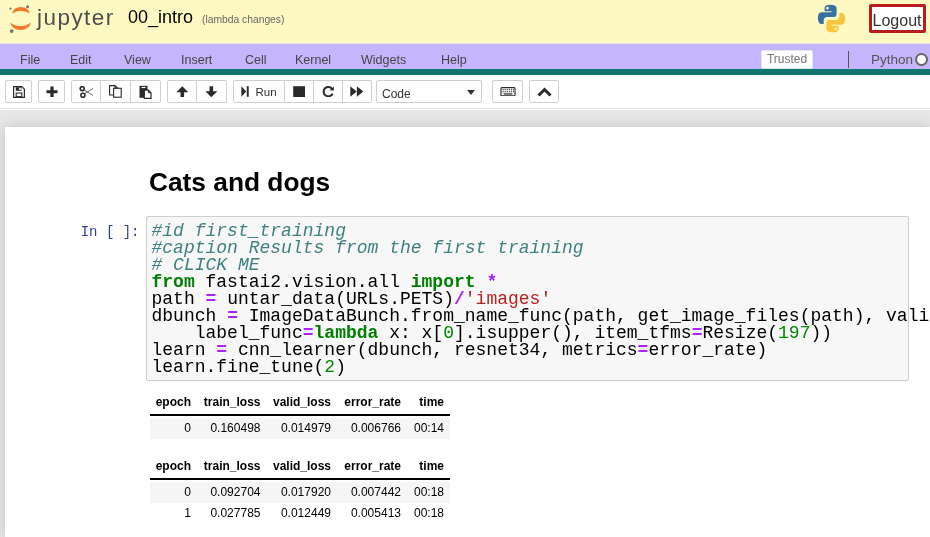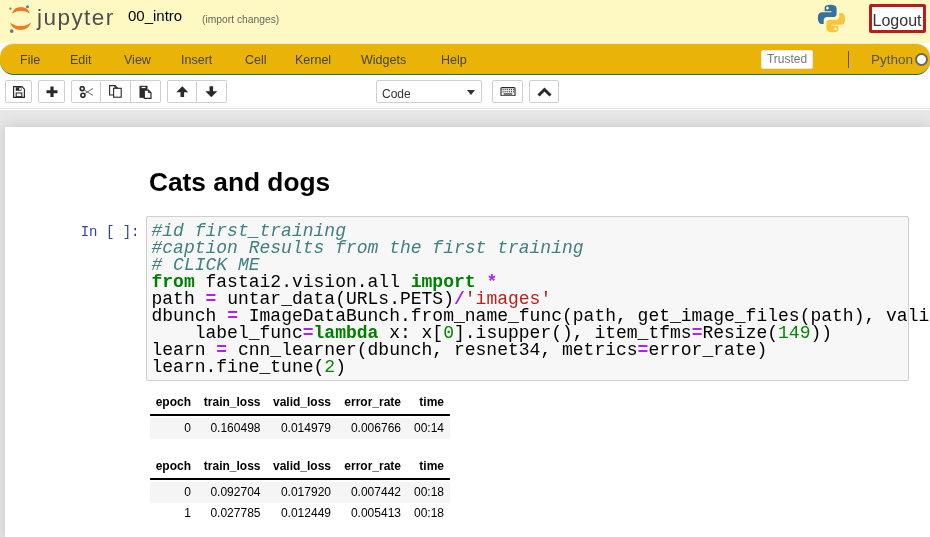--- a/index.html
+++ b/index.html
@@ -1,29 +1,29 @@
 <!DOCTYPE html>
 <html><head>
 <meta charset="utf-8">
 <style>
 * { margin:0; padding:0; box-sizing:border-box; }
 html,body { width:930px; height:537px; overflow:hidden; background:#fff;
   font-family:"Liberation Sans", sans-serif; }
 
 
 #header { position:absolute; top:0; left:0; width:930px; height:43px; background:#fef9c3; }
-#title { position:absolute; left:128px; top:7px; font-size:15px; color:#000; }
+#title { position:absolute; left:128px; top:7px; font-size:18px; color:#000; }
 #chk { position:absolute; left:202px; top:14px; font-size:10.3px; color:#666; }
 #logout { position:absolute; left:868.5px; top:4px; width:57px; height:29px;
   border:3px solid #b91c1c; border-radius:2px; background:#fff; font-size:16px; color:#333;
   text-align:center; line-height:27px; }
 
 
 #menubar { position:absolute; top:43px; left:0; width:930px; height:32px;
-  background:#eab308; border-top:1px solid #e7e7e7; border-bottom:1px solid #0f766e;border-radius:14px; }
+  background:#c4b5fd; border-top:1px solid #e7e7e7; border-bottom:6px solid #0f766e; }
 #menubar .mi { position:absolute; top:9px; font-size:12.5px; color:#444; }
 #trusted { position:absolute; left:761px; top:6px; width:52px; height:19px;
   border:1px solid #e7e7e7; border-radius:2px; background:#fff; color:#777;
   font-size:12px; text-align:center; line-height:17px; }
 #kline { position:absolute; left:848px; top:7px; width:1px; height:17px; background:#555; }
 #kname { position:absolute; left:855px; top:8px; font-size:13.5px; color:#555;margin-left:16px; }
 #kcirc { position:absolute; left:915px; top:9px; width:13px; height:13px;
   border:2px solid #666; border-radius:50%; background:#fff; }
 
 
@@ -81,21 +81,21 @@
       <circle cx="27.5" cy="6.8" r="1.5"></circle>
       <circle cx="11.7" cy="31.1" r="1.9"></circle>
     </g>
     <g fill="#F37726">
       <path d="M 12.0 13.5 A 9.35 9.35 0 0 1 29.8 13.5 A 16 16 0 0 0 12.0 13.5 Z"></path>
       <path d="M 9.9 22.4 A 11.25 11.25 0 0 0 31.1 22.4 A 17.4 17.4 0 0 1 9.9 22.4 Z"></path>
     </g>
     <text x="37" y="24.5" font-family="Liberation Sans, sans-serif" font-size="22.5" letter-spacing="1.45" fill="#4e4e4e">jupyter</text>
   </svg>
   <span id="title">00_intro</span>
-  <span id="chk">(import changes)</span>
+  <span id="chk">(lambda changes)</span>
   <svg width="33" height="33" viewBox="0 0 110 110" style="position:absolute;left:815px;top:2px;">
     <path fill="#3771a2" d="M 54 9 C 47 9 41 10 37 12 C 33 14 32 17 32 21 L 32 31 L 55 31 L 55 34 L 22 34 C 17 34 13 37 11 43 C 9 49 9 56 11 63 C 13 69 16 73 21 73 L 29 73 L 29 61 C 29 55 34 50 40 50 L 63 50 C 68 50 72 46 72 41 L 72 21 C 72 16 68 12 63 11 C 60 10 57 9 54 9 Z M 42 16 C 44 16 46 18 46 20 C 46 23 44 25 42 25 C 39 25 37 23 37 20 C 37 18 39 16 42 16 Z"></path>
     <path fill="#f8c63d" d="M 56 101 C 63 101 69 100 73 98 C 77 96 78 93 78 89 L 78 79 L 55 79 L 55 76 L 88 76 C 93 76 97 73 99 67 C 101 61 101 54 99 47 C 97 41 94 37 89 37 L 81 37 L 81 49 C 81 55 76 60 70 60 L 47 60 C 42 60 38 64 38 69 L 38 89 C 38 94 42 98 47 99 C 50 100 53 101 56 101 Z M 68 94 C 66 94 64 92 64 90 C 64 87 66 85 68 85 C 71 85 73 87 73 90 C 73 92 71 94 68 94 Z"></path>
   </svg>
   <div id="logout">Logout</div>
 </div>
 
 <div id="menubar">
   <span class="mi" style="left:20px;">File</span>
   <span class="mi" style="left:70px;">Edit</span>
@@ -153,20 +153,46 @@
   </div>
   <div class="tgrp" style="left:167px;">
     <div class="tbtn" style="width:30px;">
       <svg width="12.6" height="11.5" viewBox="0 0 12.6 11.5">
           <path d="M6.3 0.3 L12.3 6.2 H8.1 V11.3 H4.5 V6.2 H0.3 Z" fill="#2a2a2a"></path>
         </svg>
     </div>
     <div class="tbtn" style="width:30px;">
       <svg width="12.6" height="11.5" viewBox="0 0 12.6 11.5">
           <path d="M6.3 11.2 L0.3 5.3 H4.5 V0.2 H8.1 V5.3 H12.3 Z" fill="#2a2a2a"></path>
+        </svg>
+    </div>
+  </div>
+  <div class="tgrp" style="left:233px;">
+    <div class="tbtn" style="width:52px;">
+      <svg width="8" height="11" viewBox="0 0 8 11">
+          <path d="M0.4 0.2 L5.2 5.5 L0.4 10.8 Z" fill="#2a2a2a"></path>
+          <rect x="5.8" y="0.2" width="1.9" height="10.6" fill="#2a2a2a"></rect>
+        </svg>
+      <span class="runtx">Run</span>
+    </div>
+    <div class="tbtn" style="width:29px;">
+      <svg width="12.5" height="11.5" viewBox="0 0 12.5 11.5">
+          <rect x="0.2" y="0.2" width="12.1" height="11.1" fill="#2a2a2a"></rect>
+        </svg>
+    </div>
+    <div class="tbtn" style="width:29px;">
+      <svg width="12" height="11.5" viewBox="0 0 12 11.5">
+          <path fill="none" stroke="#2a2a2a" stroke-width="2" d="M10.6 7.6 A 4.7 4.7 0 1 1 10.2 3"></path>
+          <path d="M11.8 0.4 L11.8 4.6 L7.6 4.6 Z" fill="#2a2a2a"></path>
+        </svg>
+    </div>
+    <div class="tbtn" style="width:29px;">
+      <svg width="13.5" height="11" viewBox="0 0 13.5 11">
+          <path d="M0.3 0.2 L6.7 5.5 L0.3 10.8 Z" fill="#2a2a2a"></path>
+          <path d="M6.9 0.2 L13.3 5.5 L6.9 10.8 Z" fill="#2a2a2a"></path>
         </svg>
     </div>
   </div>
   <div id="ddl">
       <span class="txt">Code</span>
       <span class="car"></span>
     </div>
   <div class="tbtn" style="left:492px; width:31px;">
     <svg width="16" height="9.5" viewBox="0 0 16 10">
         <rect x="0.6" y="0.6" width="14.8" height="8.8" rx="1" fill="none" stroke="#2a2a2a" stroke-width="1.2"></rect>
@@ -200,21 +226,21 @@
 <div id="h2cat">Cats and dogs</div>
 
 <div id="prompt">In&nbsp;[&nbsp;]:</div>
 <div id="inbox"></div>
 <div id="code"><span class="cm">#id first_training</span>
 <span class="cm">#caption Results from the first training</span>
 <span class="cm"># CLICK ME</span>
 <span class="kw">from</span> fastai2.vision.all <span class="kw">import</span> <span class="op">*</span>
 path <span class="op">=</span> untar_data(URLs.PETS)<span class="op">/</span><span class="st">'images'</span>
 dbunch <span class="op">=</span> ImageDataBunch.from_name_func(path, get_image_files(path), valid_pct<span class="op">=</span><span class="nu">0.2</span>,
-    label_func<span class="op">=</span><span class="kw">lambda</span> x: x[<span class="nu">0</span>].isupper(), item_tfms<span class="op">=</span>Resize(<span class="nu">149</span>))
+    label_func<span class="op">=</span><span class="kw">lambda</span> x: x[<span class="nu">0</span>].isupper(), item_tfms<span class="op">=</span>Resize(<span class="nu">197</span>))
 learn <span class="op">=</span> cnn_learner(dbunch, resnet34, metrics<span class="op">=</span>error_rate)
 learn.fine_tune(<span class="nu">2</span>)</div>
 
 <table class="df" style="top:393.5px;">
   <colgroup>
       <col class="c1">
       <col class="c2">
       <col class="c3">
       <col class="c4">
       <col class="c5">

